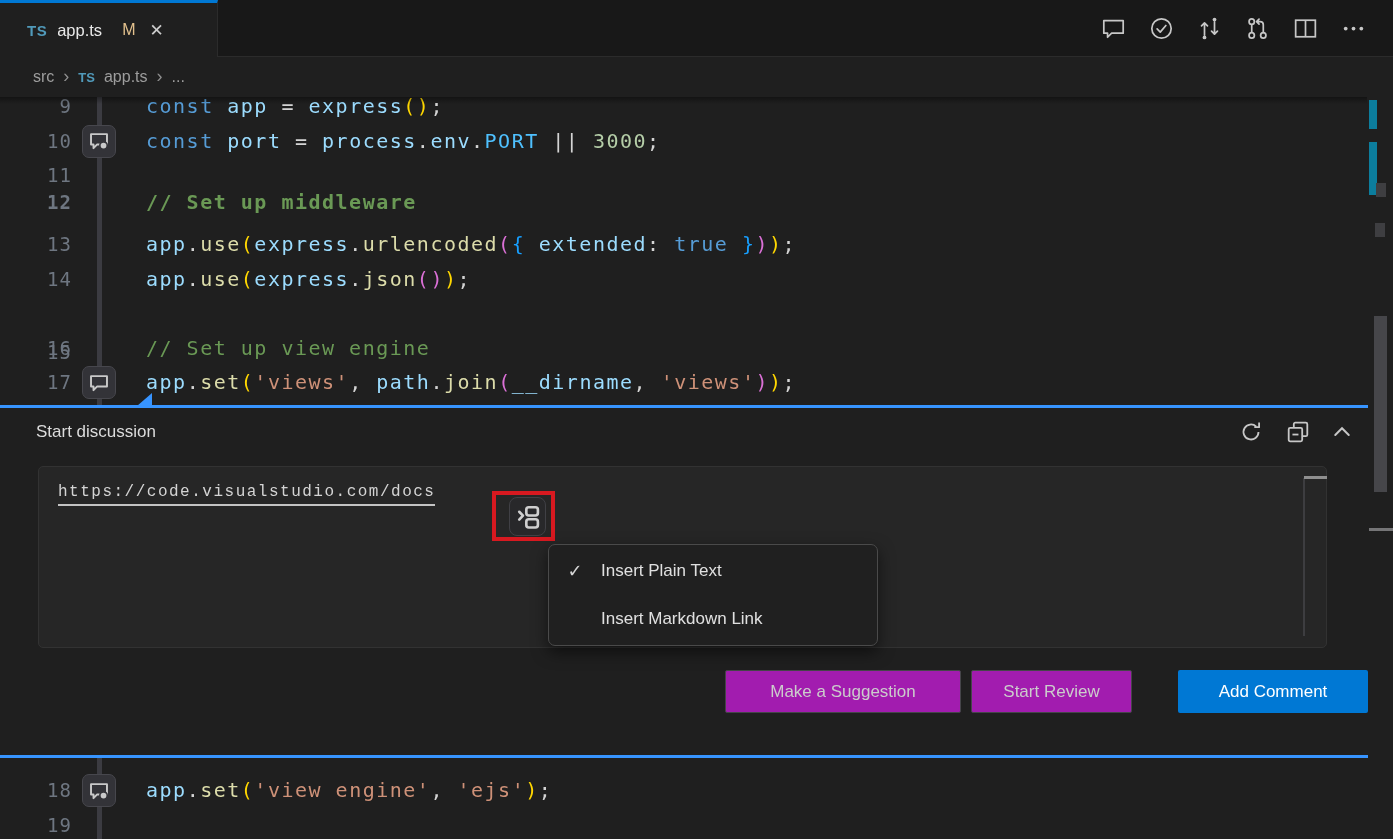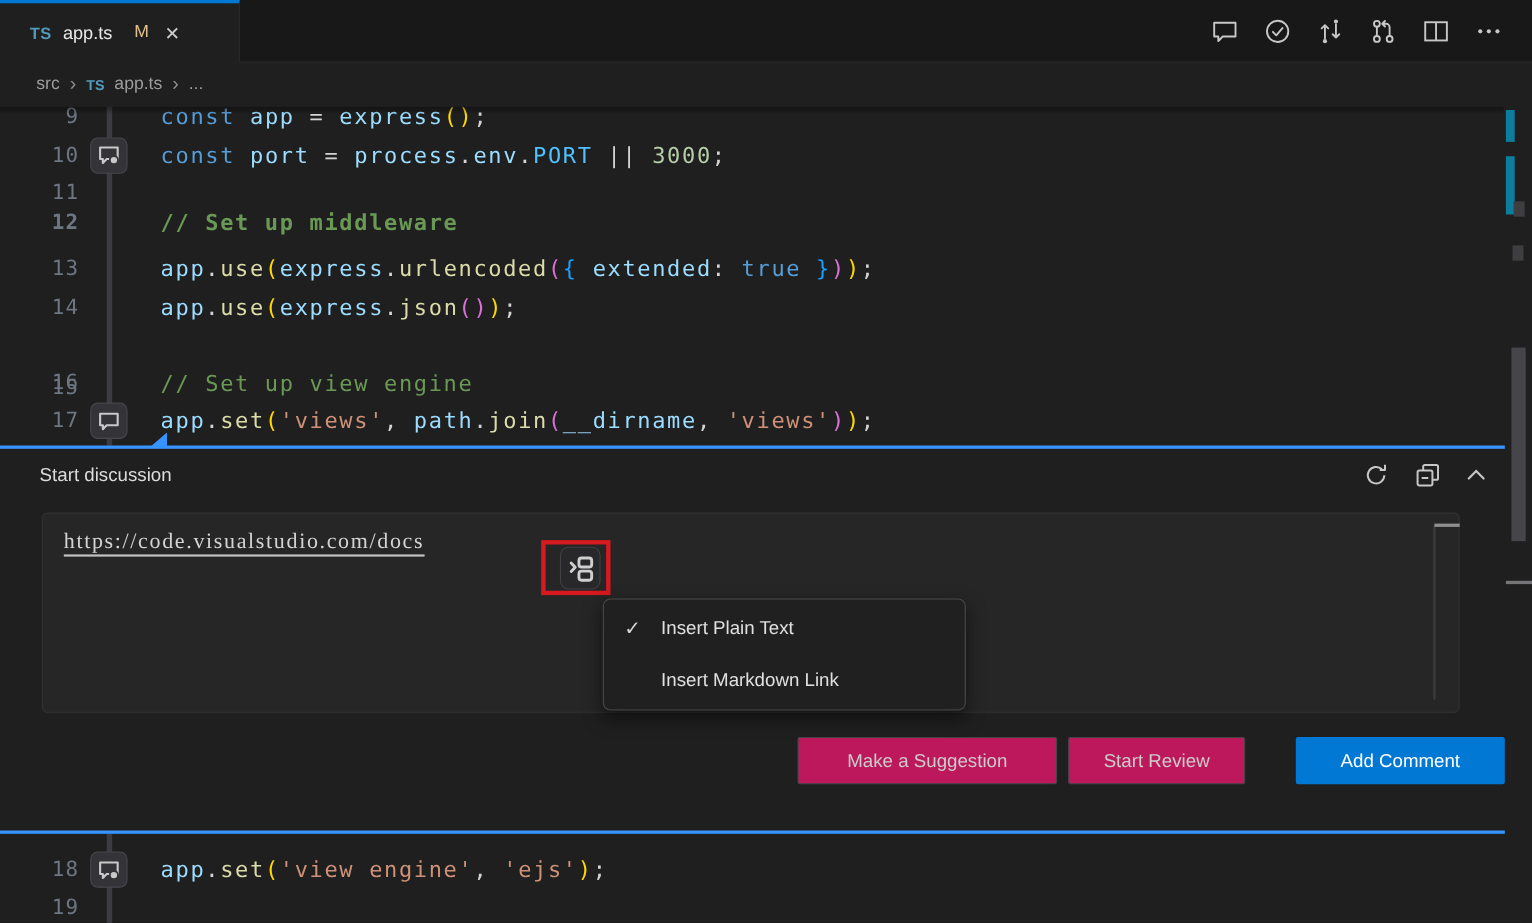--- a/index.html
+++ b/index.html
@@ -45,27 +45,27 @@
   .w-border { position:absolute; left:0; width:1368px; height:3px; background:#3794ff; z-index:10; }
   .w-pointer { position:absolute; left:137px; top:393px; width:15px; height:13px; background:#3794ff;
                clip-path:polygon(0 100%, 100% 0, 100% 100%); z-index:11; }
   .w-title { position:absolute; left:36px; top:419px; height:26px; line-height:26px;
              color:#dcdcdc; font-size:17px; z-index:11; }
   .w-hicon { position:absolute; top:419px; width:25px; height:25px; display:flex;
              align-items:center; justify-content:center; cursor:pointer; z-index:11; }
   .w-textarea { position:absolute; left:38px; top:466px; width:1289px; height:182px;
                 background:#262626; border:1px solid #323232; border-radius:5px; z-index:9; }
   .w-url { position:absolute; left:58px; top:478px; height:28px; line-height:28px;
-           font-family:Liberation Serif, serif; font-size:20px; letter-spacing:1.5px;
+           font-family:Liberation Mono, monospace; font-size:16px; letter-spacing:1.5px;
            color:#d4d4d4; border-bottom:2px solid #c3c3c3; z-index:10; white-space:pre; }
   .ta-sb-track { position:absolute; left:1303px; top:478px; width:2px; height:158px; background:#3d3d40; z-index:10; }
   .ta-sb-cap { position:absolute; left:1304px; top:476px; width:23px; height:3px; background:#8f8f8f; z-index:10; }
   .btn { position:absolute; top:670px; height:43px; display:flex; align-items:center;
          justify-content:center; font-size:17px; border-radius:2px; cursor:pointer; z-index:11; }
-  .btn.secondary { background:#be185d; border:1px solid #454549; color:#cccccc; }
+  .btn.secondary { background:#a21caf; border:1px solid #454549; color:#cccccc; }
   .btn.primary { background:#0078d4; color:#ffffff; }
   
   .red-box { position:absolute; left:492px; top:491px; width:63px; height:50px;
              border:4px solid #d71920; z-index:22; }
   .paste-btn { position:absolute; left:509px; top:497px; width:37px; height:39px;
                background:#28282a; border:1px solid #404045; border-radius:8px;
                display:flex; align-items:center; justify-content:center; cursor:pointer; z-index:23; }
   .menu { position:absolute; left:548px; top:544px; width:330px; height:102px;
           background:#202020; border:1px solid #4a4a4a; border-radius:7px;
           box-shadow:0 6px 16px rgba(0,0,0,.55); z-index:24; padding-top:2px; }

